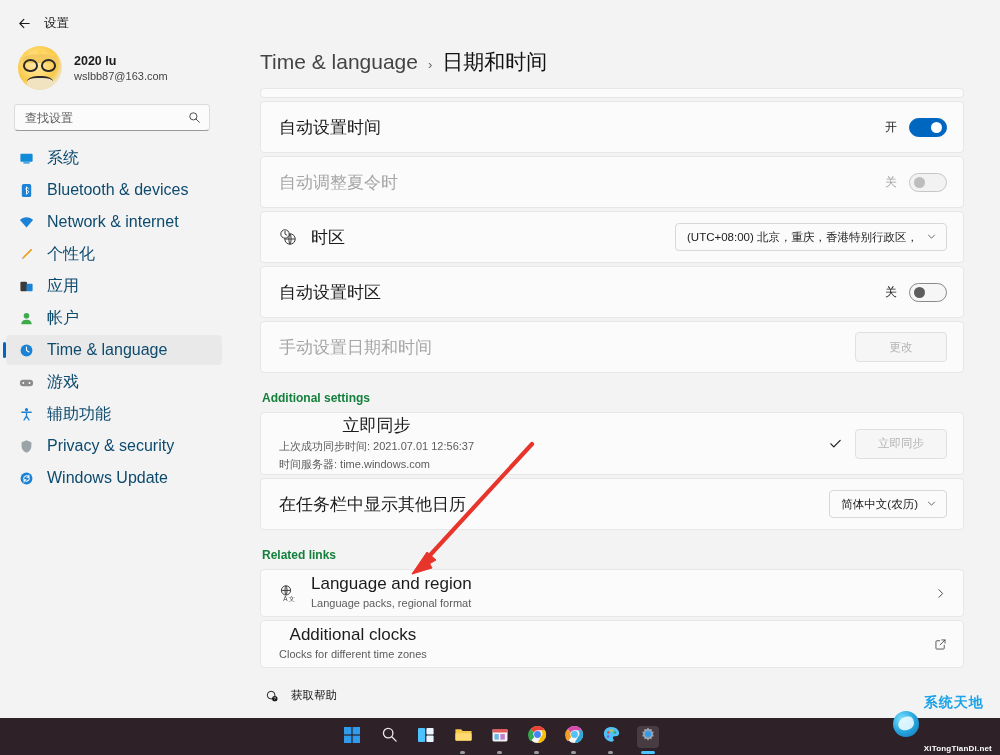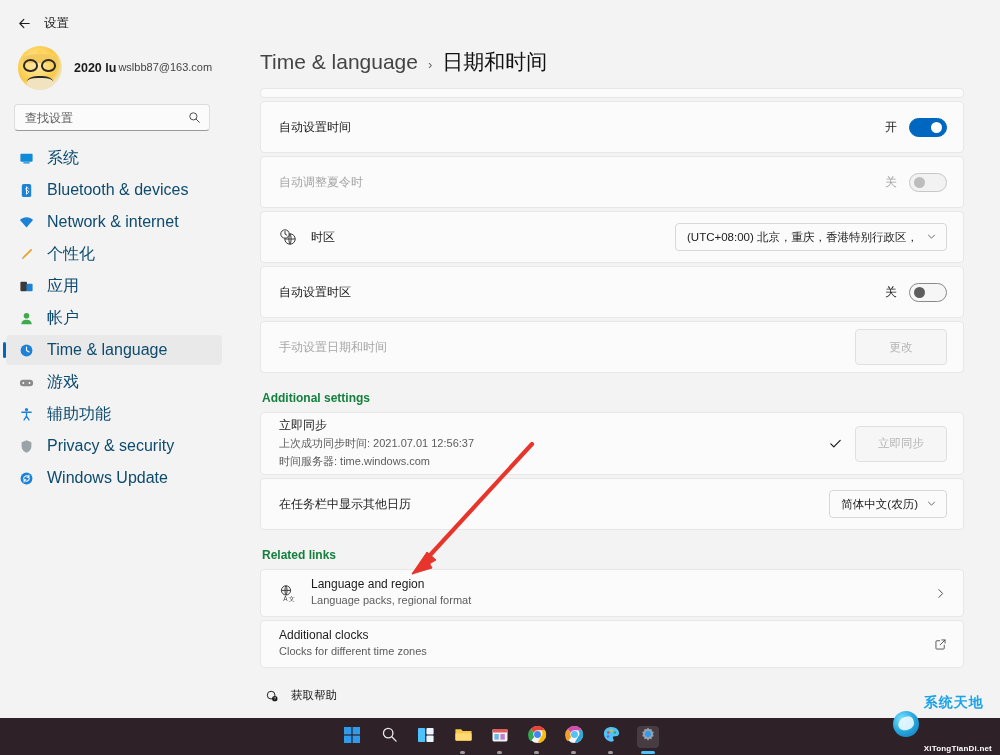--- a/index.html
+++ b/index.html
@@ -30,21 +30,21 @@
   .avatar .b1 { width: 15px; height: 13px; left: 5px; top: 13px; }
   .avatar .b2 { width: 15px; height: 13px; left: 23px; top: 13px; }
   .avatar .star { position: absolute; color: #ffd34d; font-size: 9px; }
   .avatar .s1 { left: 3px; top: 3px; }
   .avatar .s2 { left: 17px; top: 0px; font-size: 11px; }
   .avatar .s3 { left: 31px; top: 4px; }
   .avatar .hair { position: absolute; width: 34px; height: 9px; left: 5px; top: 8px;
       background: #f4c95d; border-radius: 50% 50% 0 0; }
   .avatar .body { position: absolute; width: 26px; height: 14px; left: 9px; top: 30px;
       background: #f2e3c0; border-radius: 40% 40% 0 0; border-top: 2px solid #2a2a2a; }
-  .acct-text { display: flex; gap: 2px; }
+  .acct-text { display: flex; flex-direction: column; gap: 2px; }
   .acct-name { font-size: 12.5px; font-weight: bold; color: #1b1b1b; }
   .acct-mail { font-size: 11px; color: #444; }
 
   .search-wrap { padding: 14px 18px 0 14px; }
   .search-box {
     height: 27px; background: #fbfbfb; border: 1px solid #dcdcdc; border-bottom: 1.5px solid #9a9a9a;
     border-radius: 4px; display: flex; align-items: center; padding: 0 8px 0 10px;
   }
   .search-box input {
     border: 0; outline: 0; background: transparent; flex: 1;
@@ -76,21 +76,21 @@
   .content { padding: 12px 36px 0 32px; }
 
   .card {
     background: #fbfbfb; border: 1px solid #e7e7e7; border-radius: 4px;
     margin-bottom: 3px; display: flex; align-items: center;
     padding: 0 16px 0 18px; min-height: 52px;
   }
   .card.partial { min-height: 10px; height: 10px; margin-bottom: 3px; }
   .card .left { display: flex; align-items: center; gap: 14px; flex: 1; min-width: 0; }
   .row-ic { width: 18px; height: 18px; display: flex; align-items: center; justify-content: center; flex: 0 0 18px; }
-  .row-title { font-size: 12px; color: #1b1b1b; }
+  .row-title { font-size: 17px; color: #1b1b1b; text-align: center; }
   .row-title.dim { color: #a6a6a6; }
   .row-sub { font-size: 11px; color: #5c5c5c; line-height: 1.55; }
   .stack { display: flex; flex-direction: column; gap: 1px; }
 
   .right { display: flex; align-items: center; gap: 12px; flex: 0 0 auto; }
   .tg-label { font-size: 12px; color: #1b1b1b; }
   .tg-label.dim { color: #a6a6a6; }
   .toggle { width: 38px; height: 19px; border-radius: 10px; position: relative; }
   .toggle.on { background: #0067c0; border: 1px solid #0067c0; }
   .toggle.off { background: #f6f6f6; border: 1px solid #8a8a8a; }
@@ -99,21 +99,21 @@
   .toggle.on .knob { background: #fff; right: 4px; }
   .toggle.off .knob { background: #5d5d5d; left: 4px; }
   .toggle.off.dim .knob { background: #bdbdbd; }
 
   .select {
     height: 28px; min-width: 90px; background: #fbfbfb; border: 1px solid #d8d8d8;
     border-radius: 4px; display: flex; align-items: center; gap: 8px;
     padding: 0 9px 0 11px; font-size: 11.5px; color: #1b1b1b;
   }
   .btn {
-    height: 36px; min-width: 92px; border: 1px solid #e0e0e0; border-radius: 4px;
+    height: 30px; min-width: 92px; border: 1px solid #e0e0e0; border-radius: 4px;
     background: #f6f6f6; display: flex; align-items: center; justify-content: center;
     font-size: 11.5px; color: #b4b4b4;
   }
   .check { color: #1b1b1b; display: flex; }
   .chev-r { color: #4a4a4a; display: flex; }
 
   .section-h { font-size: 12px; font-weight: bold; color: #15803d; margin: 18px 0 7px 2px; }
 
   .links { margin-top: 20px; padding-left: 4px; display: flex; flex-direction: column; gap: 26px; }
   .link-row { display: flex; align-items: center; gap: 12px; }

